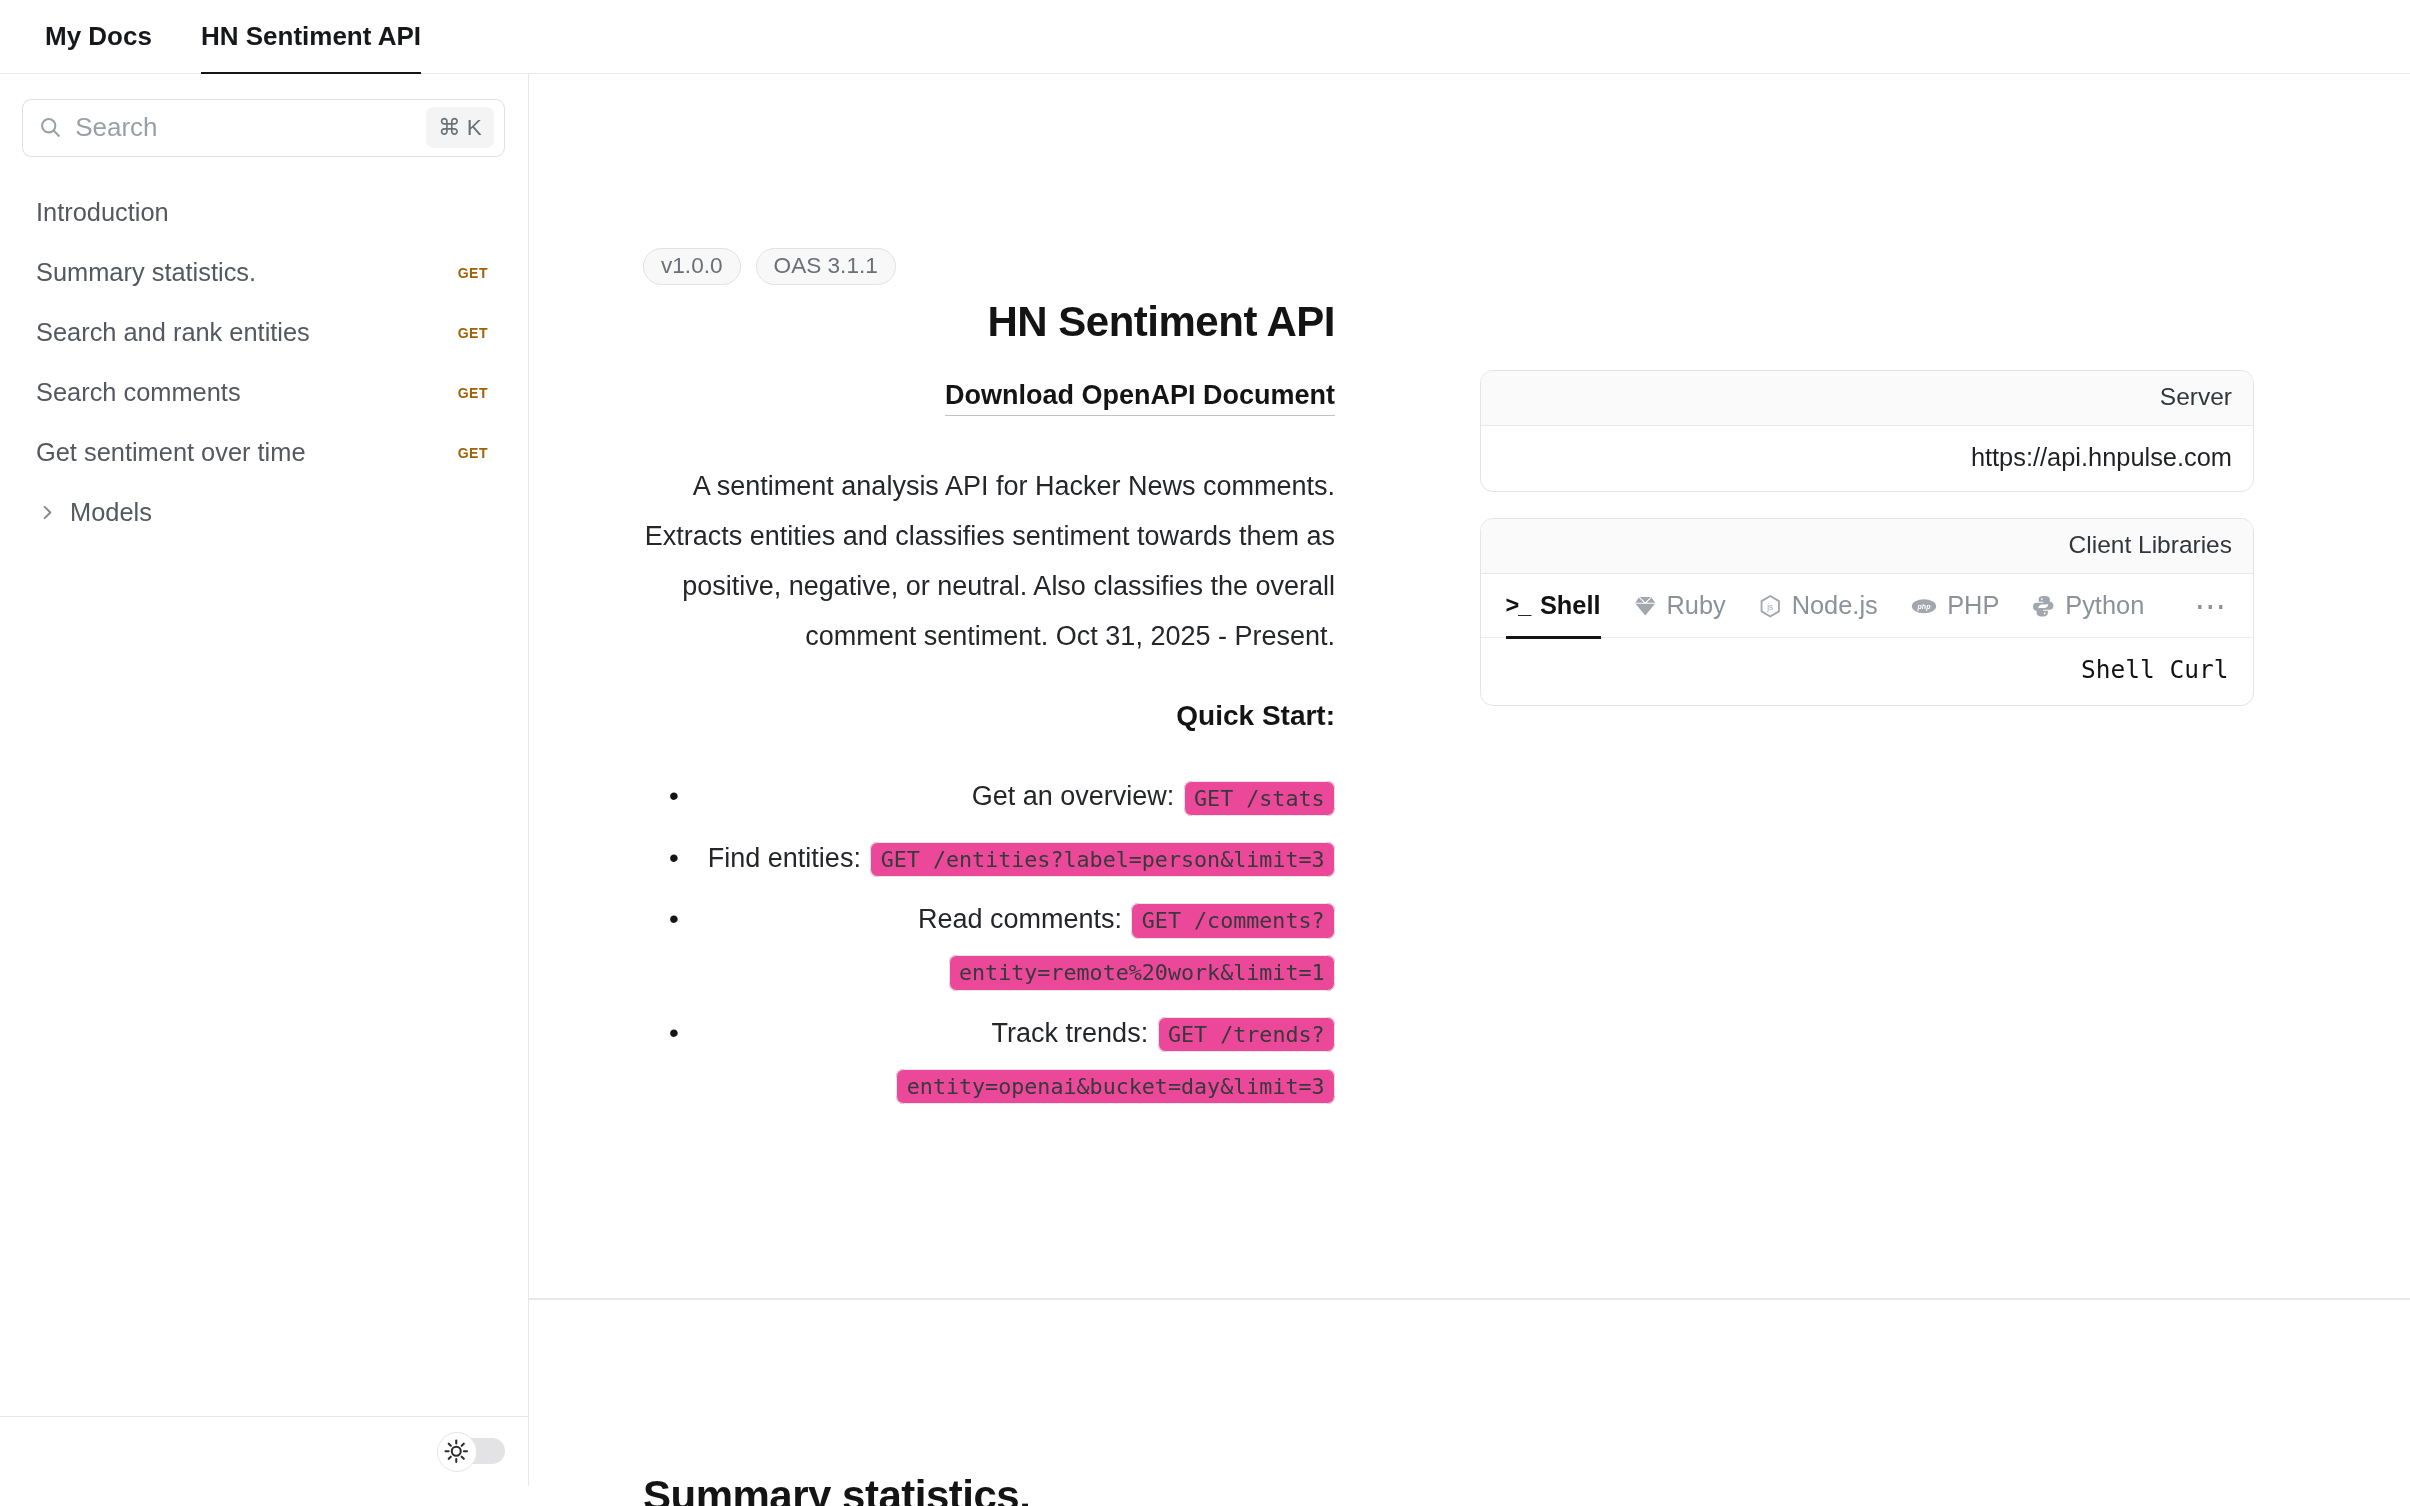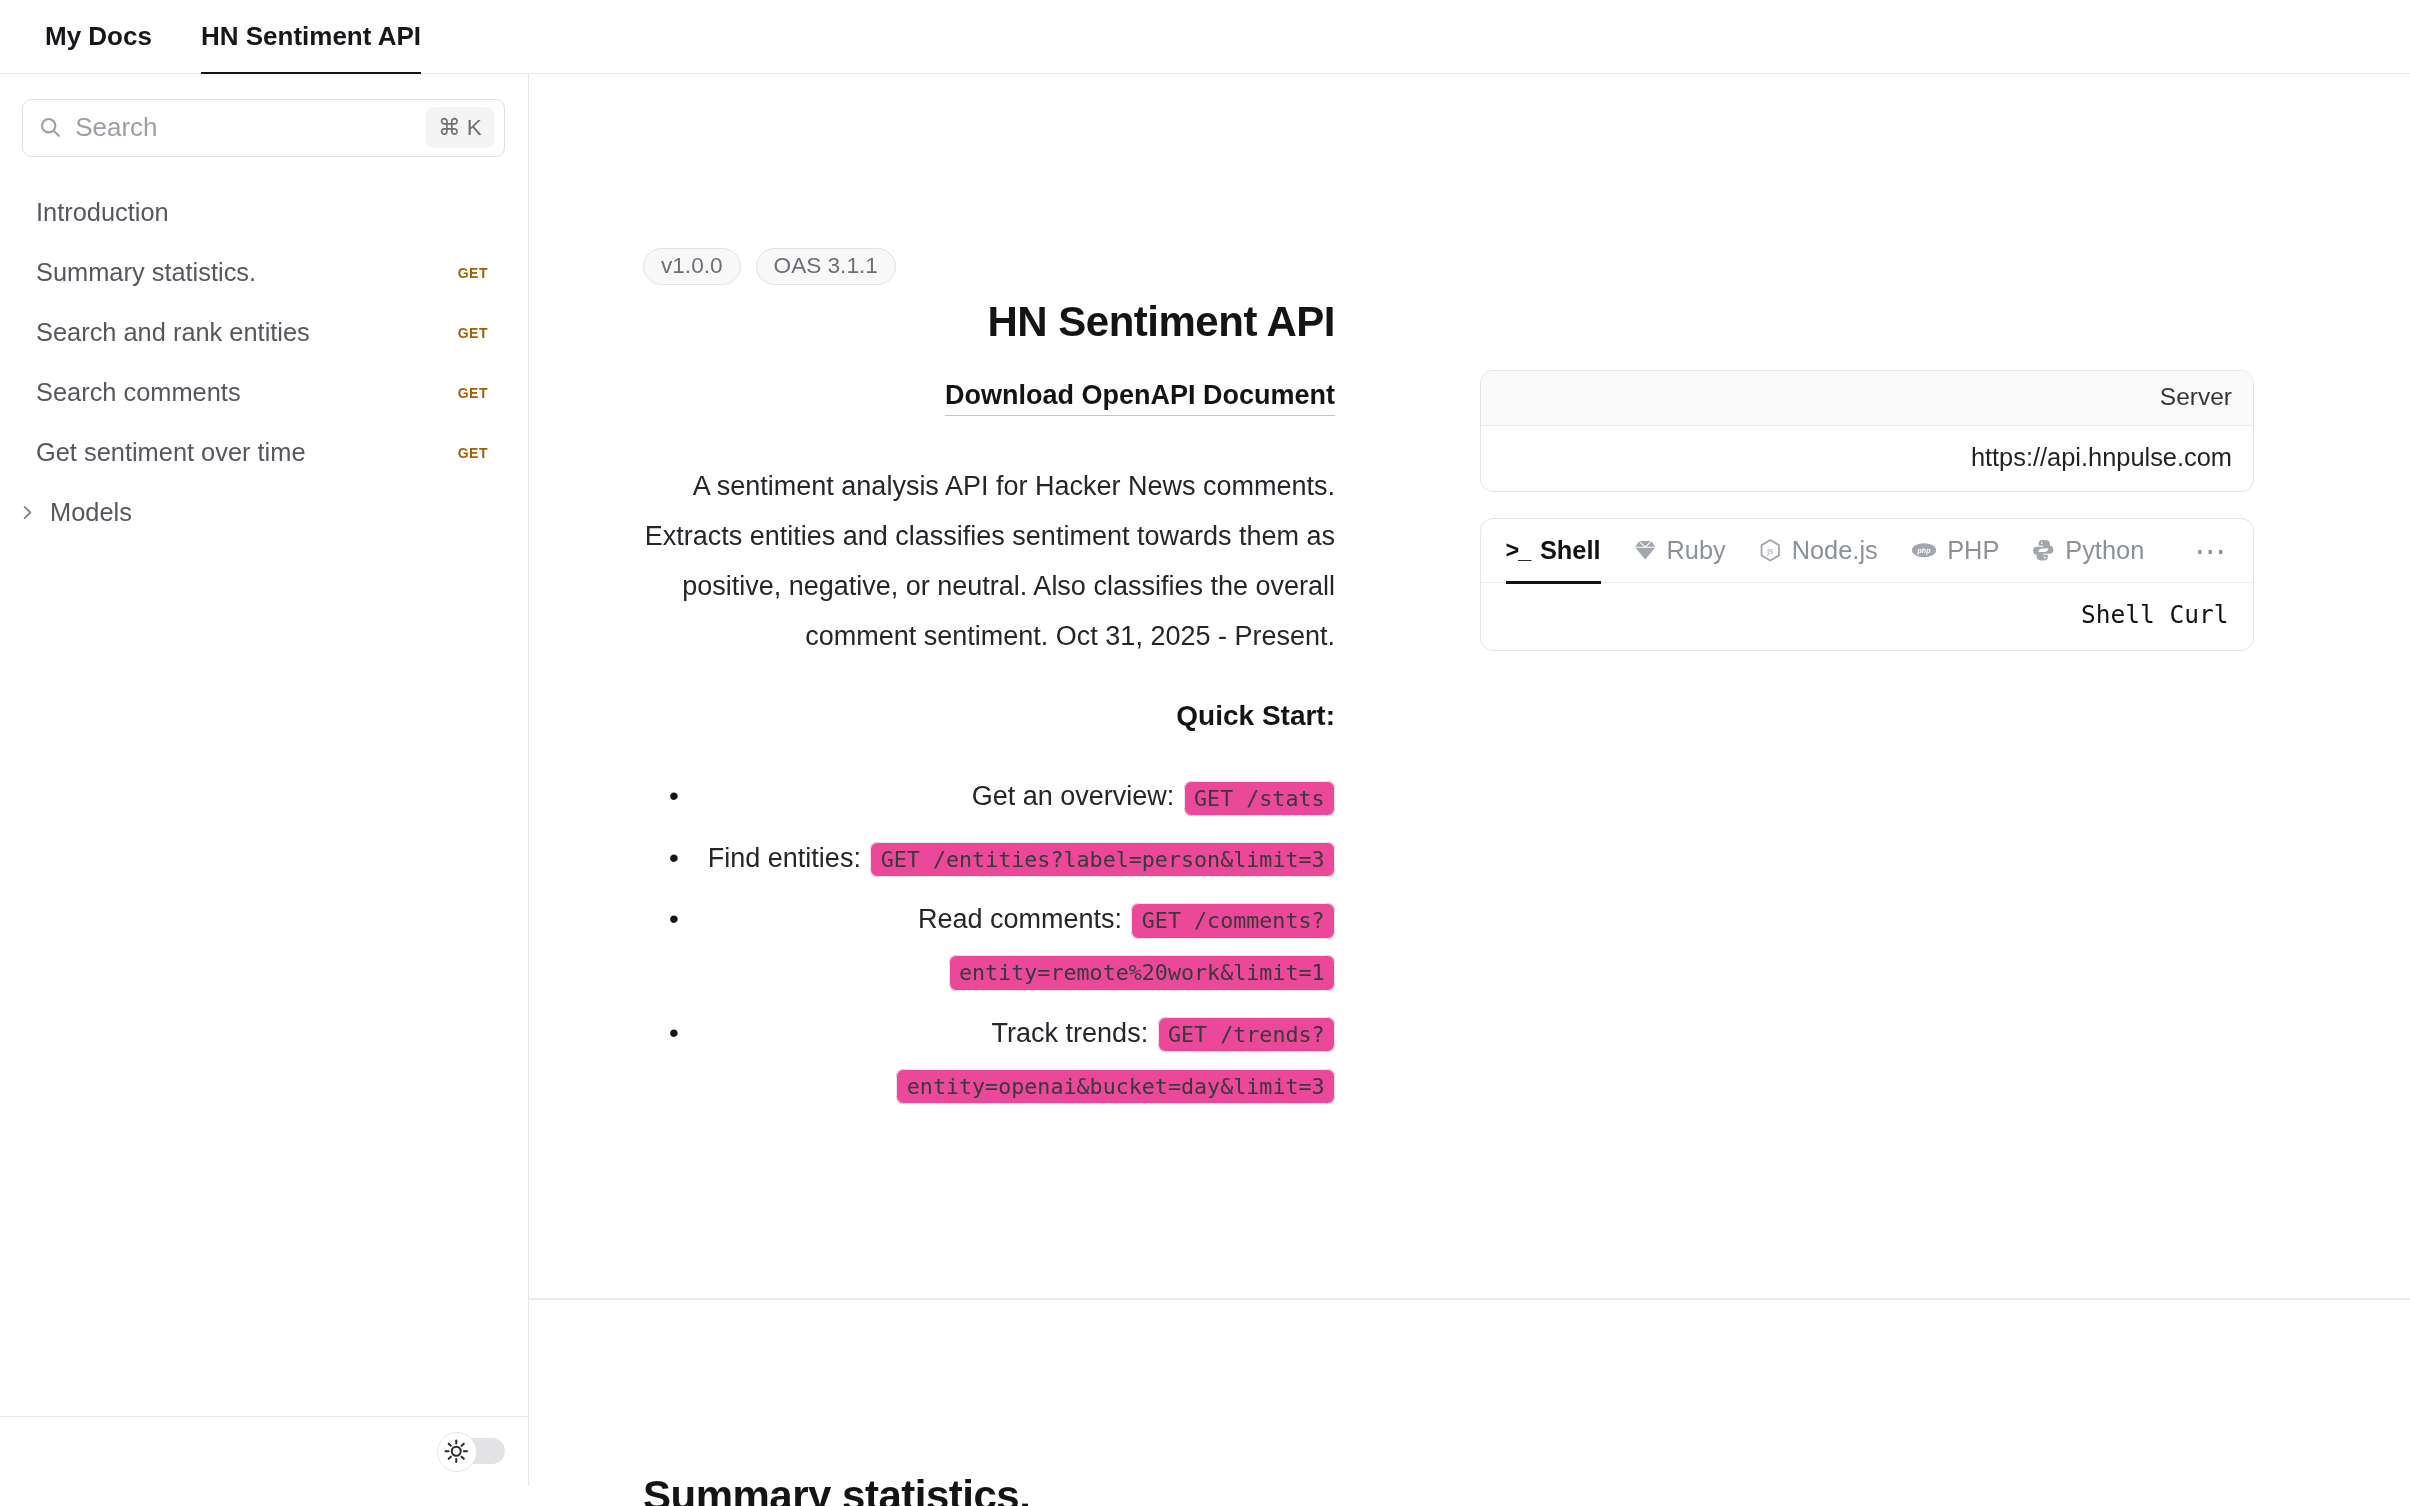--- a/index.html
+++ b/index.html
@@ -28,21 +28,21 @@
   .search-box .kbd { margin-left:auto; background:#f4f4f5; border-radius:7.5px;
     padding:6.6px 12.2px; font-size:22.6px; color:#6b7075; }
 
   
   .nav { margin-top:26px; }
   .nav-item { height:60px; display:flex; align-items:center; padding:0 40px 0 36px;
     cursor:pointer; }
   .nav-item .lbl { font-size:25.4px; color:#55585e; white-space:nowrap; overflow:hidden; }
   .nav-item .method { margin-left:auto; font-size:14px; font-weight:700;
     color:#a16207; letter-spacing:0.5px; }
-  .nav-item.models { padding-left:18px; }
+  .nav-item.models { padding-left:38px; }
   .nav-item .chev { margin-right:13px; display:flex; align-items:center; }
 
   .sidebar-footer { position:absolute; left:0; right:0; bottom:0; height:70px;
     border-top:1.9px solid #e7e7e7; display:flex; align-items:center;
     justify-content:flex-end; padding-right:23.5px; background:#fff; }
   .theme-toggle { position:relative; width:68px; height:40px; cursor:pointer; }
   .theme-toggle .track { position:absolute; right:0; top:6.6px; width:58px; height:26px;
     border-radius:13px; background:#e3e3e5; }
   .theme-toggle .thumb { position:absolute; left:0; top:0; width:40px; height:40px;
     border-radius:50%; background:#fff; border:1.9px solid #e6e6e6; display:flex;
@@ -214,20 +214,21 @@
     </div>
 
     <div class="aside-col">
 
       <div class="card">
         <div class="card-header">Server</div>
         <div class="server-body">https://api.hnpulse.com</div>
       </div>
 
       <div class="card">
+        <div class="card-header">Client Libraries</div>
 
         <div class="libs-tabs">
           <div class="lib-tab active">
             <span class="shell-glyph">&gt;_</span>
             <span>Shell</span>
           </div>
           <div class="lib-tab">
             <span class="lib-icon">
               <svg width="24.5" height="24.5" viewBox="0 0 24 24" fill="#a2a6ad">
                   <path d="M6 3h12l4 6-10 12L2 9z"></path>

